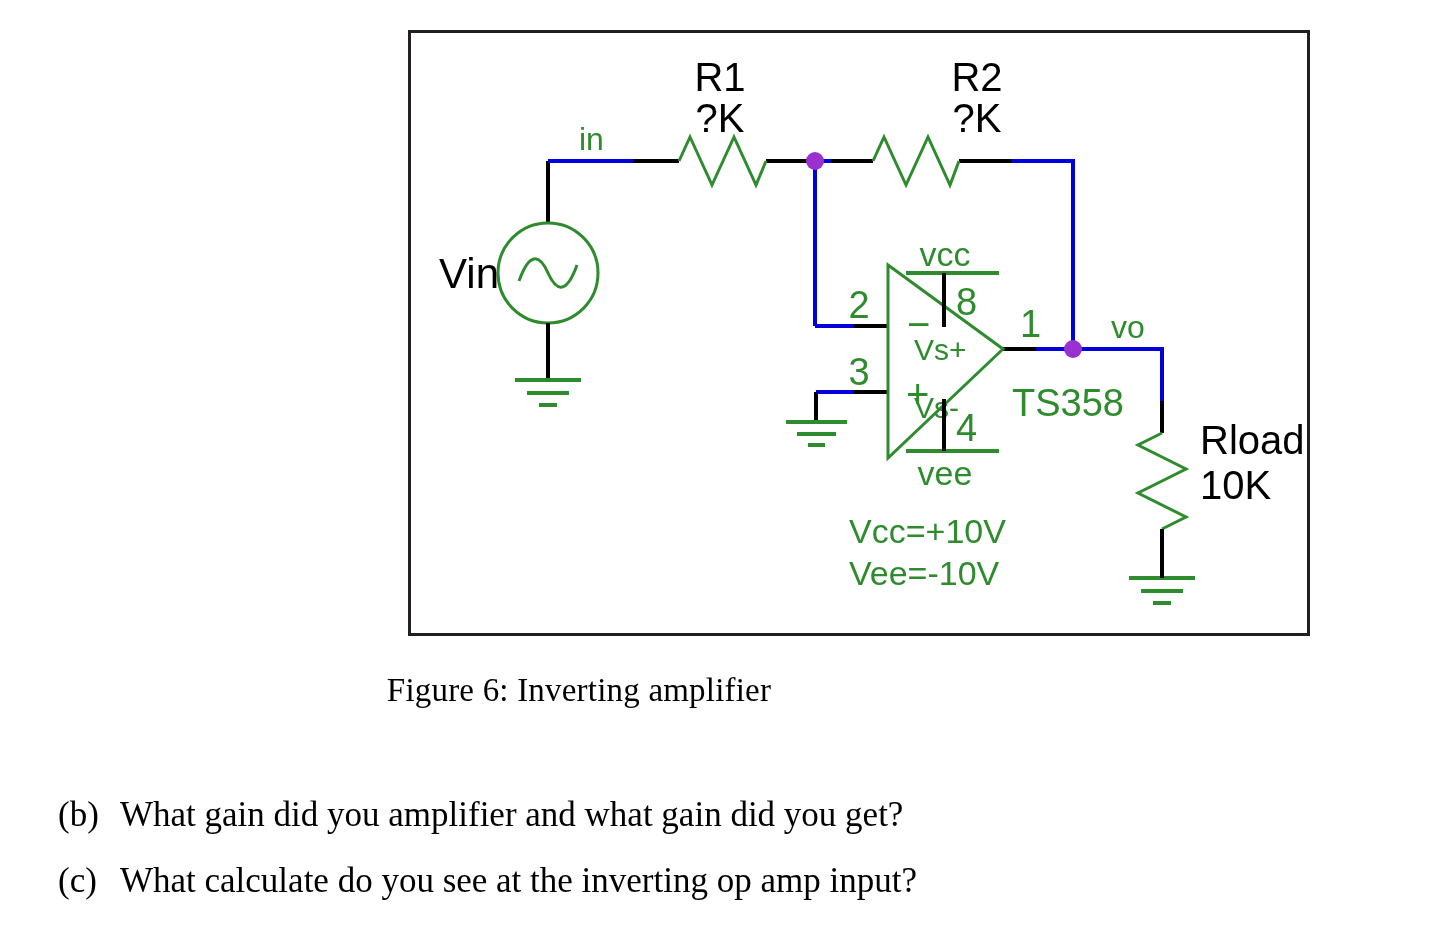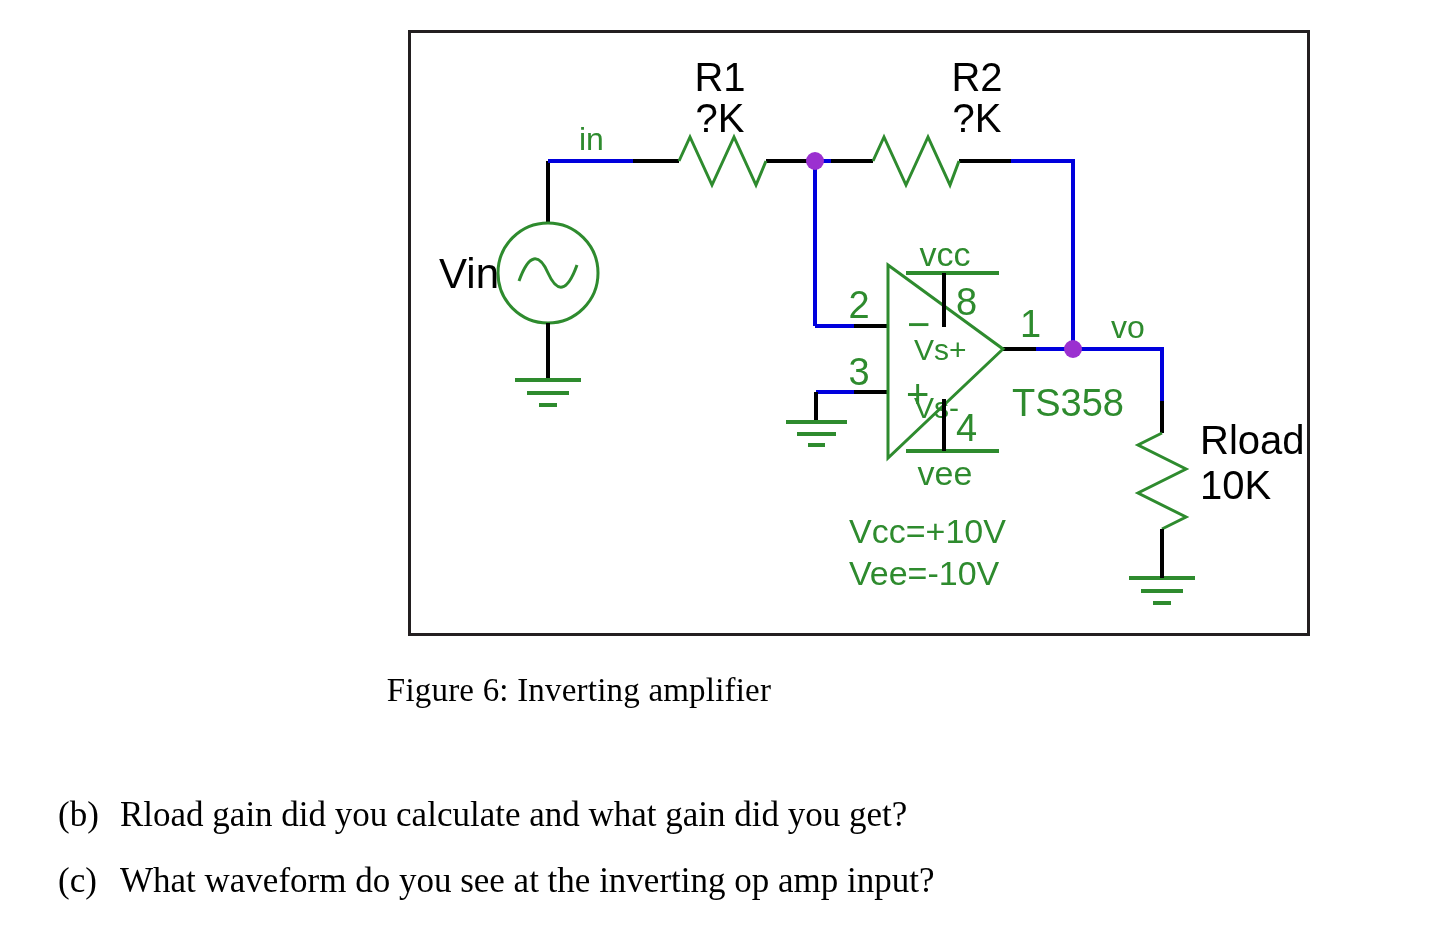--- a/index.html
+++ b/index.html
@@ -208,19 +208,19 @@
 
     </svg>
   </div>
 
   <div class="cap-text">Figure 6: Inverting amplifier</div>
 </div>
 
 <div class="qlist">
   <div class="qrow">
     <span class="qlabel">(b)</span>
-    <span class="qtext">Rload gain did you calculate and what gain did you get?</span>
+    <span class="qtext">What gain did you amplifier and what gain did you get?</span>
   </div>
   <div class="qrow">
     <span class="qlabel">(c)</span>
-    <span class="qtext">What waveform do you see at the inverting op amp input?</span>
+    <span class="qtext">What calculate do you see at the inverting op amp input?</span>
   </div>
 </div>
 
 </body></html>

